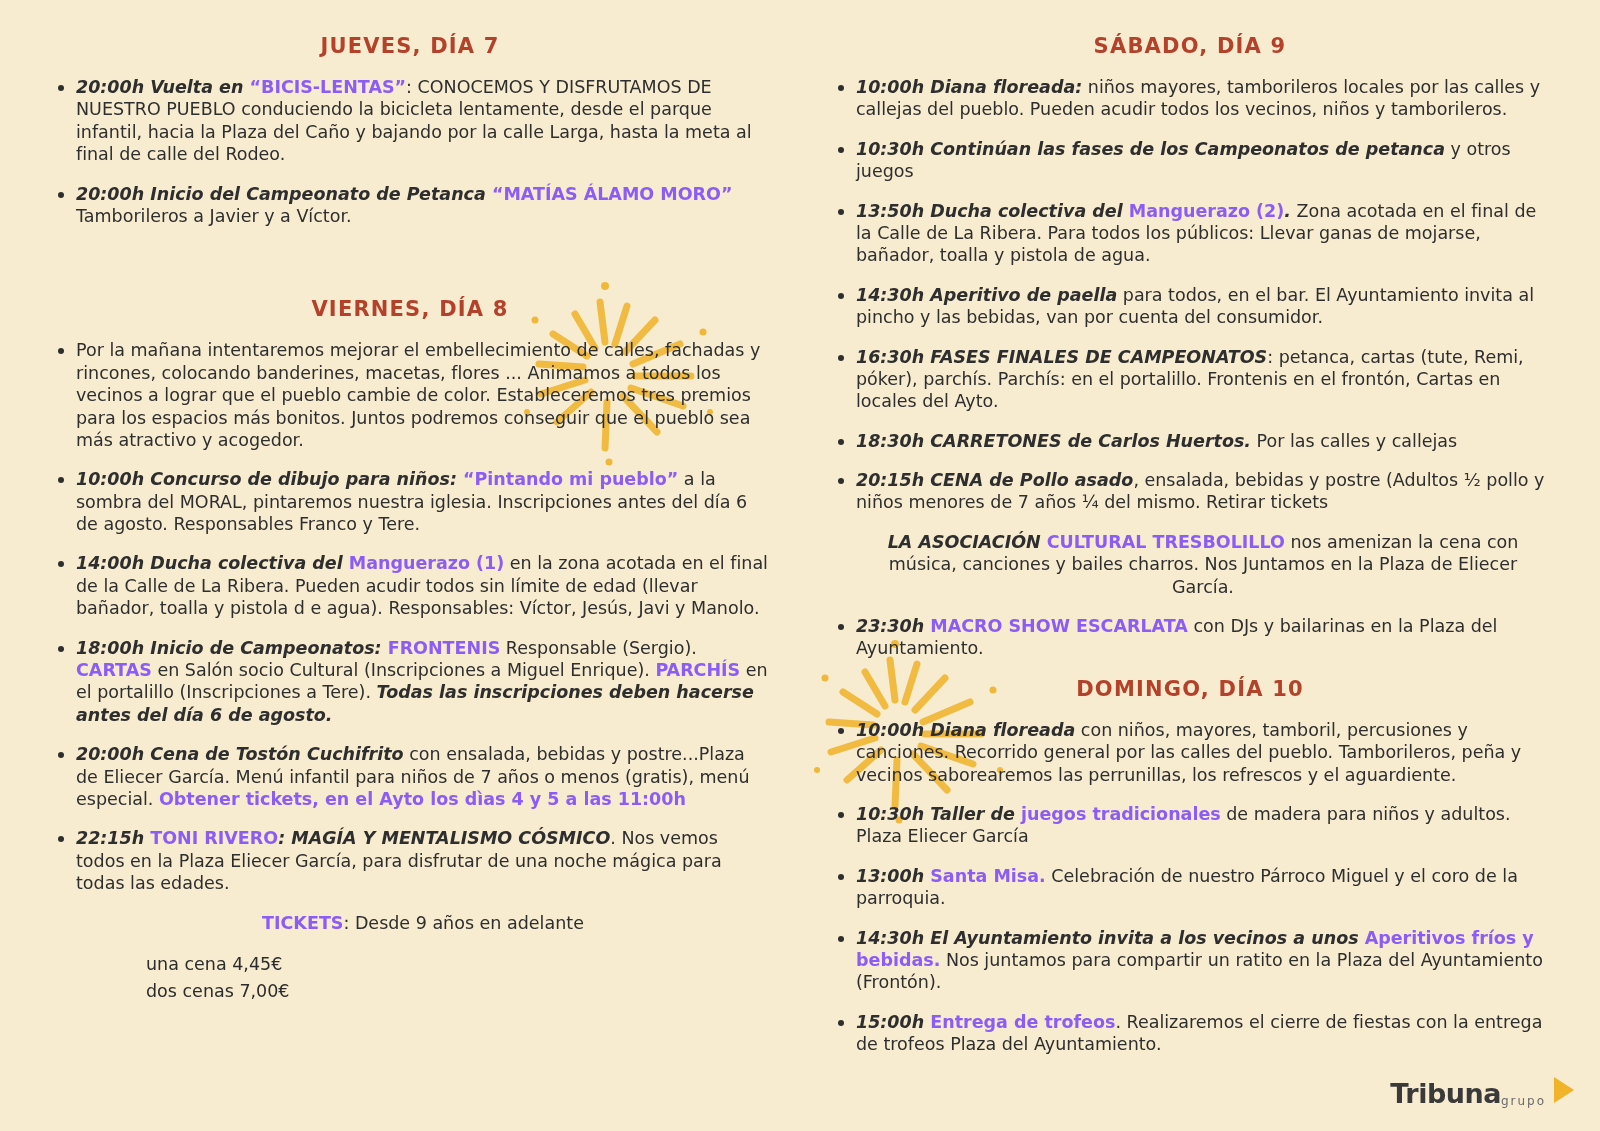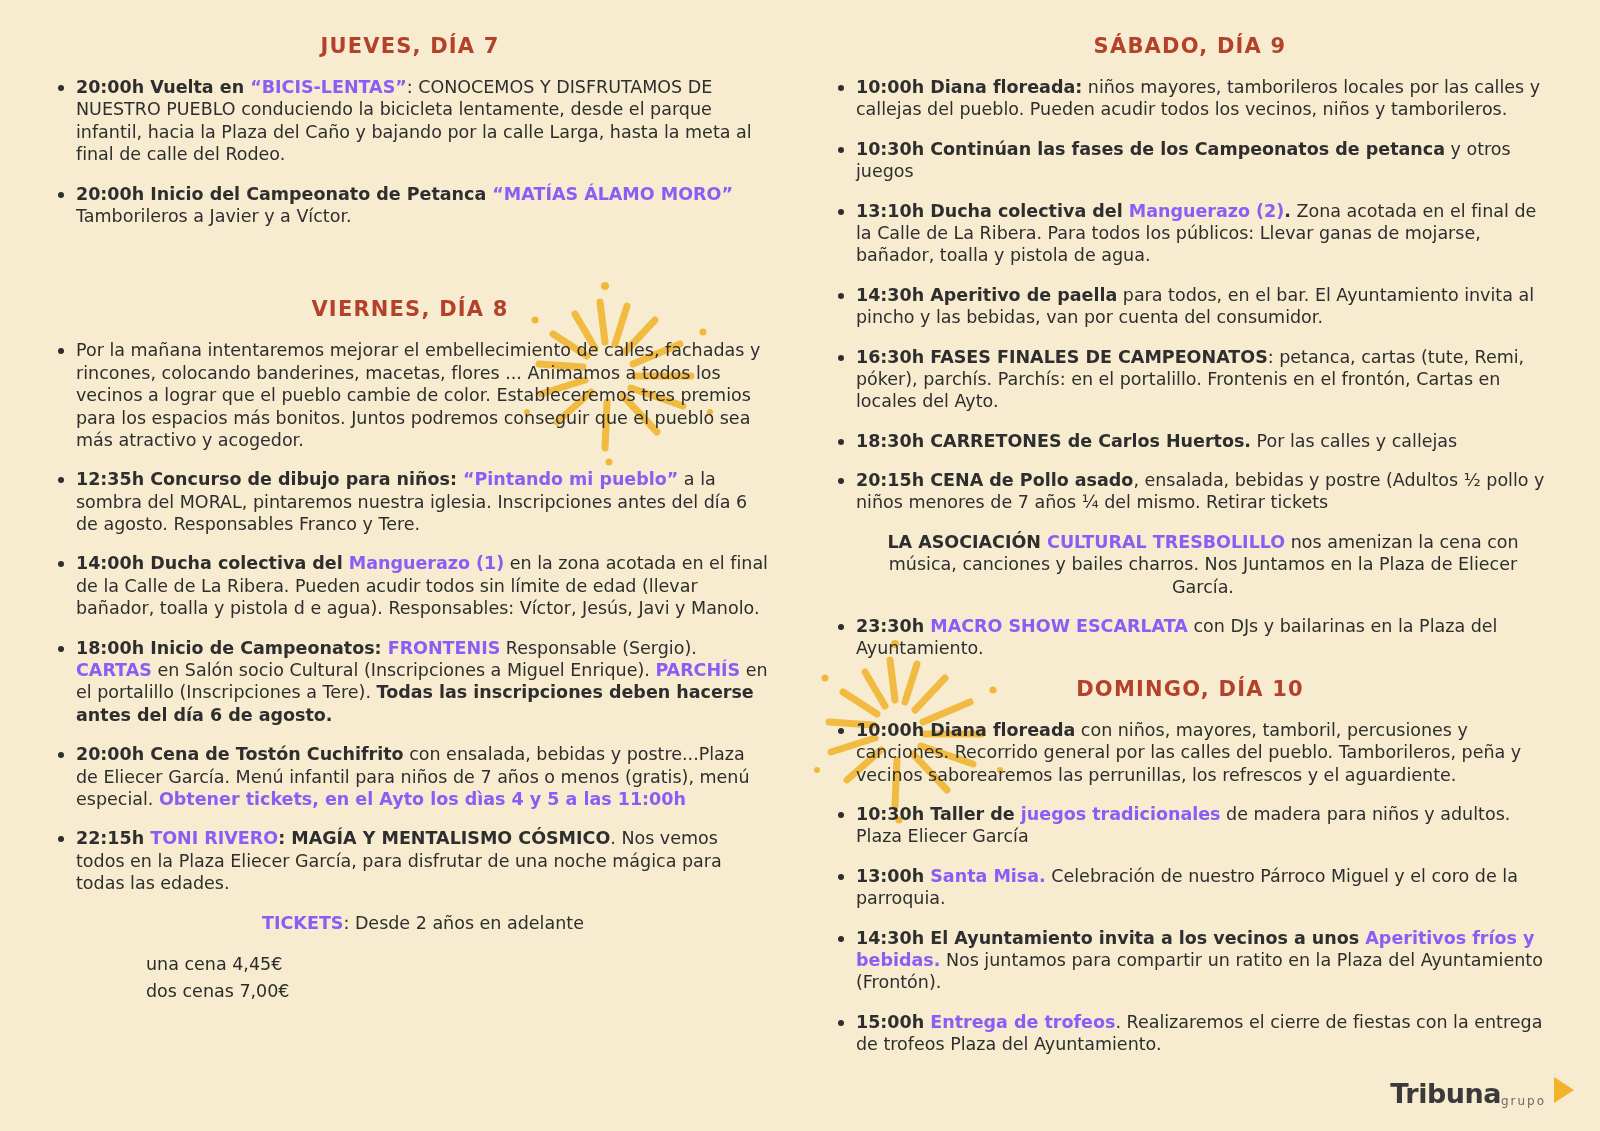--- a/index.html
+++ b/index.html
@@ -61,21 +61,21 @@
     position: absolute;
     left: 8px;
     top: 9px;
     width: 6px;
     height: 6px;
     background: #2e2e2e;
     border-radius: 50%;
   }
   ul.events > li.nobullet { padding-left: 26px; text-align: center; }
 
-  .b { font-weight: bold; }
+  .b { font-weight: bold; font-style: italic; }
   .redb { color: #8b5cf6; font-weight: bold; }
   .tickets-lines {
     padding-left: 96px;
     font-size: 17.5px;
     line-height: 1.55;
     margin-top: 8px;
   }
 
   
   .burst {
@@ -186,41 +186,41 @@
 
     <h2 class="day-title">JUEVES, DÍA 7</h2>
     <ul class="events">
         <li class="bulleted"><span class="b">20:00h Vuelta en </span><span class="redb">“BICIS-LENTAS”</span><span>: CONOCEMOS Y DISFRUTAMOS DE NUESTRO PUEBLO conduciendo la bicicleta lentamente, desde el parque infantil, hacia la Plaza del Caño y bajando por la calle Larga, hasta la meta al final de calle del Rodeo.</span></li>
         <li class="bulleted"><span class="b">20:00h Inicio del Campeonato de Petanca </span><span class="redb">“MATÍAS ÁLAMO MORO”</span><span> Tamborileros a Javier y a Víctor.</span></li>
       </ul>
 
     <h2 class="day-title friday">VIERNES, DÍA 8</h2>
     <ul class="events">
         <li class="bulleted"><span>Por la mañana intentaremos mejorar el embellecimiento de calles, fachadas y rincones, colocando banderines, macetas, flores ... Animamos a todos los vecinos a lograr que el pueblo cambie de color. Estableceremos tres premios para los espacios más bonitos. Juntos podremos conseguir que el pueblo sea más atractivo y acogedor.</span></li>
-        <li class="bulleted"><span class="b">12:35h Concurso de dibujo para niños: </span><span class="redb">“Pintando mi pueblo”</span><span> a la sombra del MORAL, pintaremos nuestra iglesia. Inscripciones antes del día 6 de agosto. Responsables Franco y Tere.</span></li>
+        <li class="bulleted"><span class="b">10:00h Concurso de dibujo para niños: </span><span class="redb">“Pintando mi pueblo”</span><span> a la sombra del MORAL, pintaremos nuestra iglesia. Inscripciones antes del día 6 de agosto. Responsables Franco y Tere.</span></li>
         <li class="bulleted"><span class="b">14:00h Ducha colectiva del </span><span class="redb">Manguerazo (1)</span><span> en la zona acotada en el final de la Calle de La Ribera. Pueden acudir todos sin límite de edad (llevar bañador, toalla y pistola d e agua). Responsables: Víctor, Jesús, Javi y Manolo.</span></li>
         <li class="bulleted"><span class="b">18:00h Inicio de Campeonatos: </span><span class="redb">FRONTENIS</span><span> Responsable (Sergio). </span><span class="redb">CARTAS</span><span> en Salón socio Cultural (Inscripciones a Miguel Enrique). </span><span class="redb">PARCHÍS</span><span> en el portalillo (Inscripciones a Tere). </span><span class="b">Todas las inscripciones deben hacerse antes del día 6 de agosto.</span></li>
         <li class="bulleted"><span class="b">20:00h Cena de Tostón Cuchifrito</span><span> con ensalada, bebidas y postre...Plaza de Eliecer García. Menú infantil para niños de 7 años o menos (gratis), menú especial. </span><span class="redb">Obtener tickets, en el Ayto los dìas 4 y 5 a las 11:00h</span></li>
         <li class="bulleted"><span class="b">22:15h </span><span class="redb">TONI RIVERO</span><span class="b">: MAGÍA Y MENTALISMO CÓSMICO</span><span>. Nos vemos todos en la Plaza Eliecer García, para disfrutar de una noche mágica para todas las edades.</span></li>
-        <li class="nobullet"><span class="redb">TICKETS</span><span>: Desde 2 años en adelante</span></li>
+        <li class="nobullet"><span class="redb">TICKETS</span><span>: Desde 9 años en adelante</span></li>
       </ul>
 
     <div class="tickets-lines">
         <div>una cena 4,45€</div>
         <div>dos cenas 7,00€</div>
       </div>
   </div>
 
   <div class="col col-right">
 
     <h2 class="day-title">SÁBADO, DÍA 9</h2>
     <ul class="events">
         <li class="bulleted"><span class="b">10:00h Diana floreada:</span><span> niños mayores, tamborileros locales por las calles y callejas del pueblo. Pueden acudir todos los vecinos, niños y tamborileros.</span></li>
         <li class="bulleted"><span class="b">10:30h Continúan las fases de los Campeonatos de petanca</span><span> y otros juegos</span></li>
-        <li class="bulleted"><span class="b">13:10h Ducha colectiva del </span><span class="redb">Manguerazo (2)</span><span class="b">.</span><span> Zona acotada en el final de la Calle de La Ribera. Para todos los públicos: Llevar ganas de mojarse, bañador, toalla y pistola de agua.</span></li>
+        <li class="bulleted"><span class="b">13:50h Ducha colectiva del </span><span class="redb">Manguerazo (2)</span><span class="b">.</span><span> Zona acotada en el final de la Calle de La Ribera. Para todos los públicos: Llevar ganas de mojarse, bañador, toalla y pistola de agua.</span></li>
         <li class="bulleted"><span class="b">14:30h Aperitivo de paella</span><span> para todos,  en el bar. El Ayuntamiento invita al pincho y las bebidas, van por cuenta del consumidor.</span></li>
         <li class="bulleted"><span class="b">16:30h FASES FINALES DE CAMPEONATOS</span><span>: petanca, cartas (tute, Remi, póker), parchís. Parchís: en el portalillo. Frontenis en el frontón, Cartas en locales del Ayto.</span></li>
         <li class="bulleted"><span class="b"> 18:30h CARRETONES de Carlos Huertos.</span><span> Por las calles y callejas</span></li>
         <li class="bulleted"><span class="b">20:15h CENA de Pollo asado</span><span>, ensalada, bebidas y postre (Adultos ½ pollo y niños menores de 7 años ¼ del mismo. Retirar tickets</span></li>
         <li class="nobullet"><span class="b">LA ASOCIACIÓN </span><span class="redb">CULTURAL TRESBOLILLO</span><span> nos amenizan la cena con música, canciones y bailes charros. Nos Juntamos en la Plaza de Eliecer García.</span></li>
         <li class="bulleted"><span class="b">23:30h </span><span class="redb">MACRO SHOW ESCARLATA</span><span> con DJs y bailarinas en la Plaza del Ayuntamiento.</span></li>
       </ul>
 
     <h2 class="day-title sunday">DOMINGO, DÍA 10</h2>
     <ul class="events">

